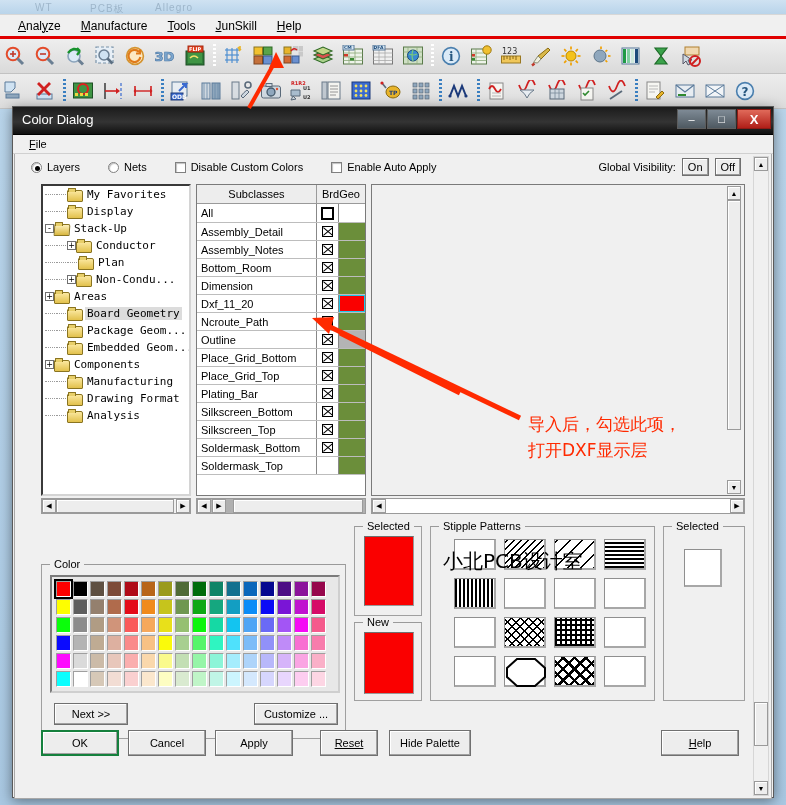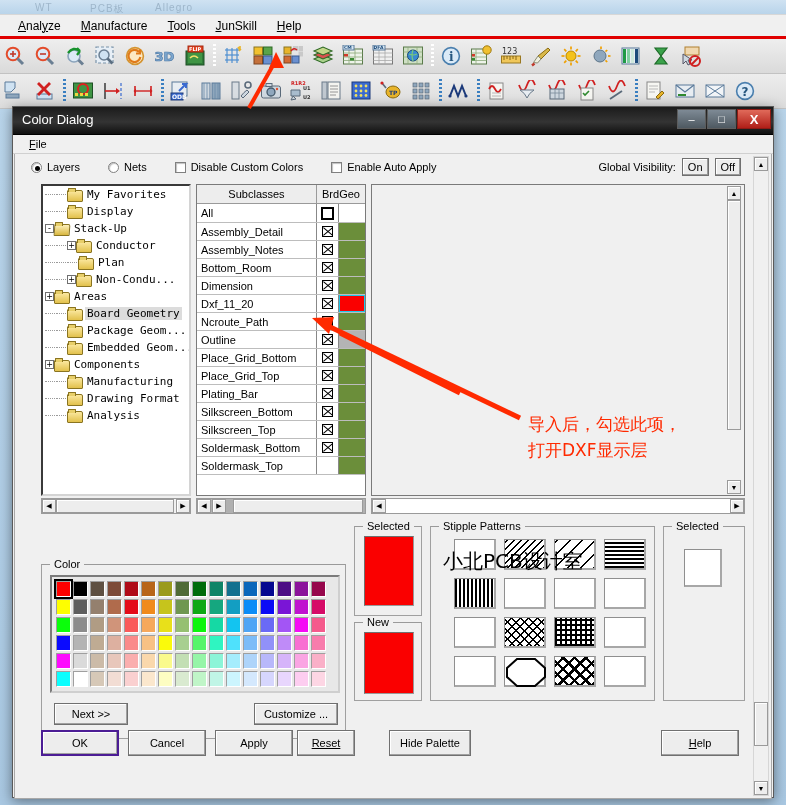--- a/index.html
+++ b/index.html
@@ -159,21 +159,21 @@
   .pcell { width:17px; height:18px; padding:1px; }
   .pcell div { width:100%; height:100%;
       border-top:1px solid #9f9f9f; border-left:1px solid #9f9f9f;
       border-right:1px solid #fff; border-bottom:1px solid #fff; }
   .pcell.selected { outline:2px solid #000; outline-offset:-1px; }
 
   
   .btn { border:1px solid #707070; background:#ededed;
       box-shadow: inset -1px -1px 0 #a0a0a0, inset 1px 1px 0 #ffffff;
       display:flex; align-items:center; justify-content:center; font-size:11px; }
-  .btn.default { border:2px solid #4c1d95; }
+  .btn.default { border:2px solid #15803d; }
 
   
   .swatch-big { border:1px solid #9a9a9a; border-top-color:#6f6f6f; border-left-color:#6f6f6f; }
 
   
   .stipple { width:33px; height:26px; background:#fff;
       border-top:1px solid #8f8f8f; border-left:1px solid #8f8f8f;
       border-right:2px solid #a7a7a7; border-bottom:2px solid #a7a7a7; }
 
   
@@ -1288,21 +1288,21 @@
 
     <div class="groupbox" style="left:648px; top:372px; width:82px; height:175px;">
       <span class="gb-title">Selected</span>
       <div class="stipple" style="position:absolute; left:20px; top:22px; width:38px; height:38px;"></div>
     </div>
 
     <div id="bottom-buttons" style="position:absolute; left:0; top:572px; width:100%; height:40px;">
       <div class="btn default" style="position:absolute; left:26px; top:4px; width:78px; height:26px;">OK</div>
       <div class="btn" style="position:absolute; left:113px; top:4px; width:78px; height:26px;">Cancel</div>
       <div class="btn" style="position:absolute; left:200px; top:4px; width:78px; height:26px;">Apply</div>
-      <div class="btn" style="position:absolute; left:282px; top:4px; width:58px; height:26px;text-decoration:underline;">Reset</div>
+      <div class="btn" style="position:absolute; left:305px; top:4px; width:58px; height:26px;text-decoration:underline;">Reset</div>
       <div class="btn" style="position:absolute; left:374px; top:4px; width:82px; height:26px;">Hide Palette</div>
       <div class="btn" style="position:absolute; right:32px; top:4px; width:78px; height:26px;"><u>H</u>elp</div>
     </div>
 
   </div>
 </div>
 
 <svg class="overlay">
 
   <g>

